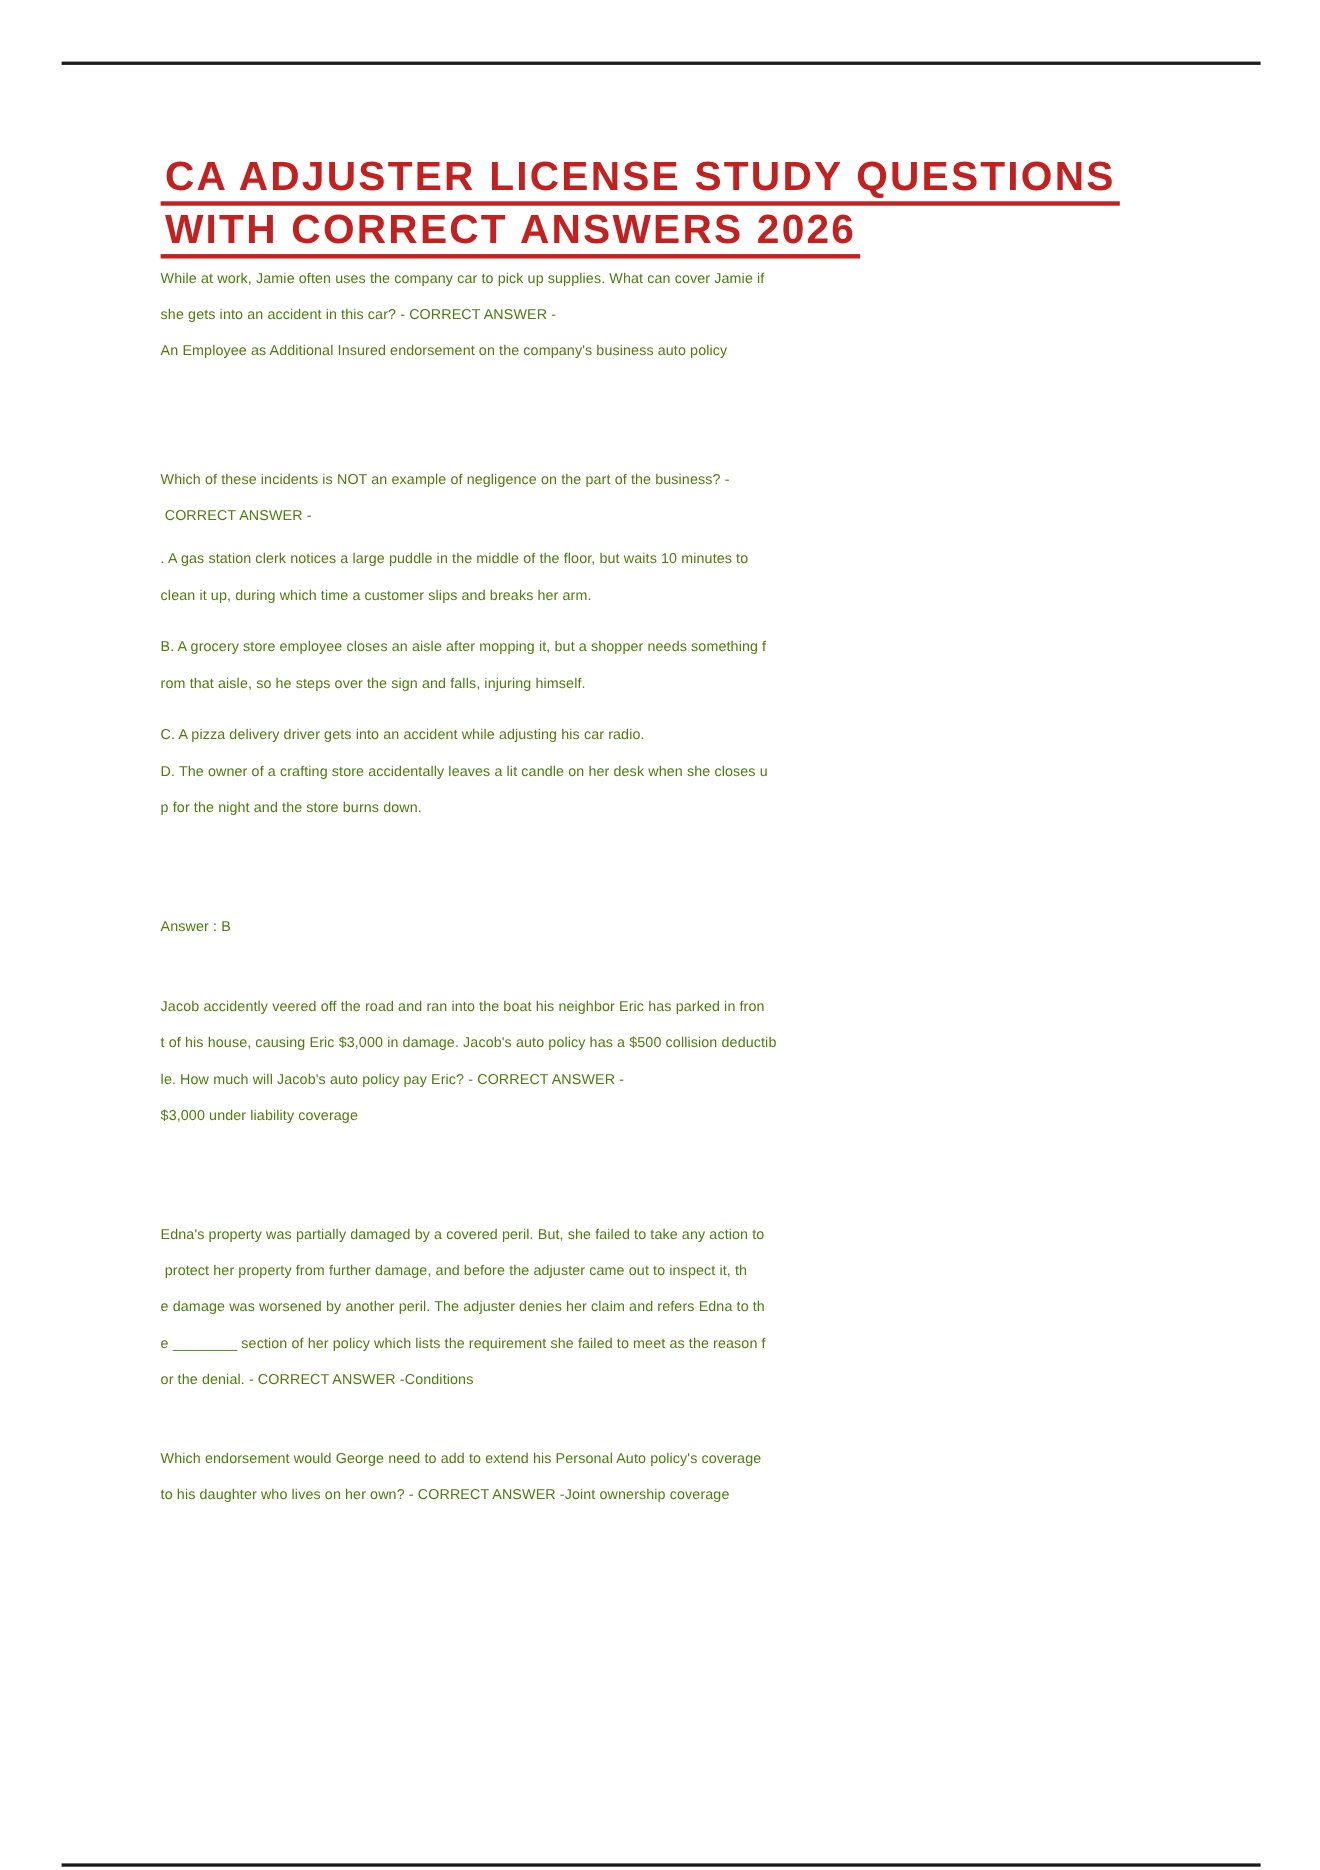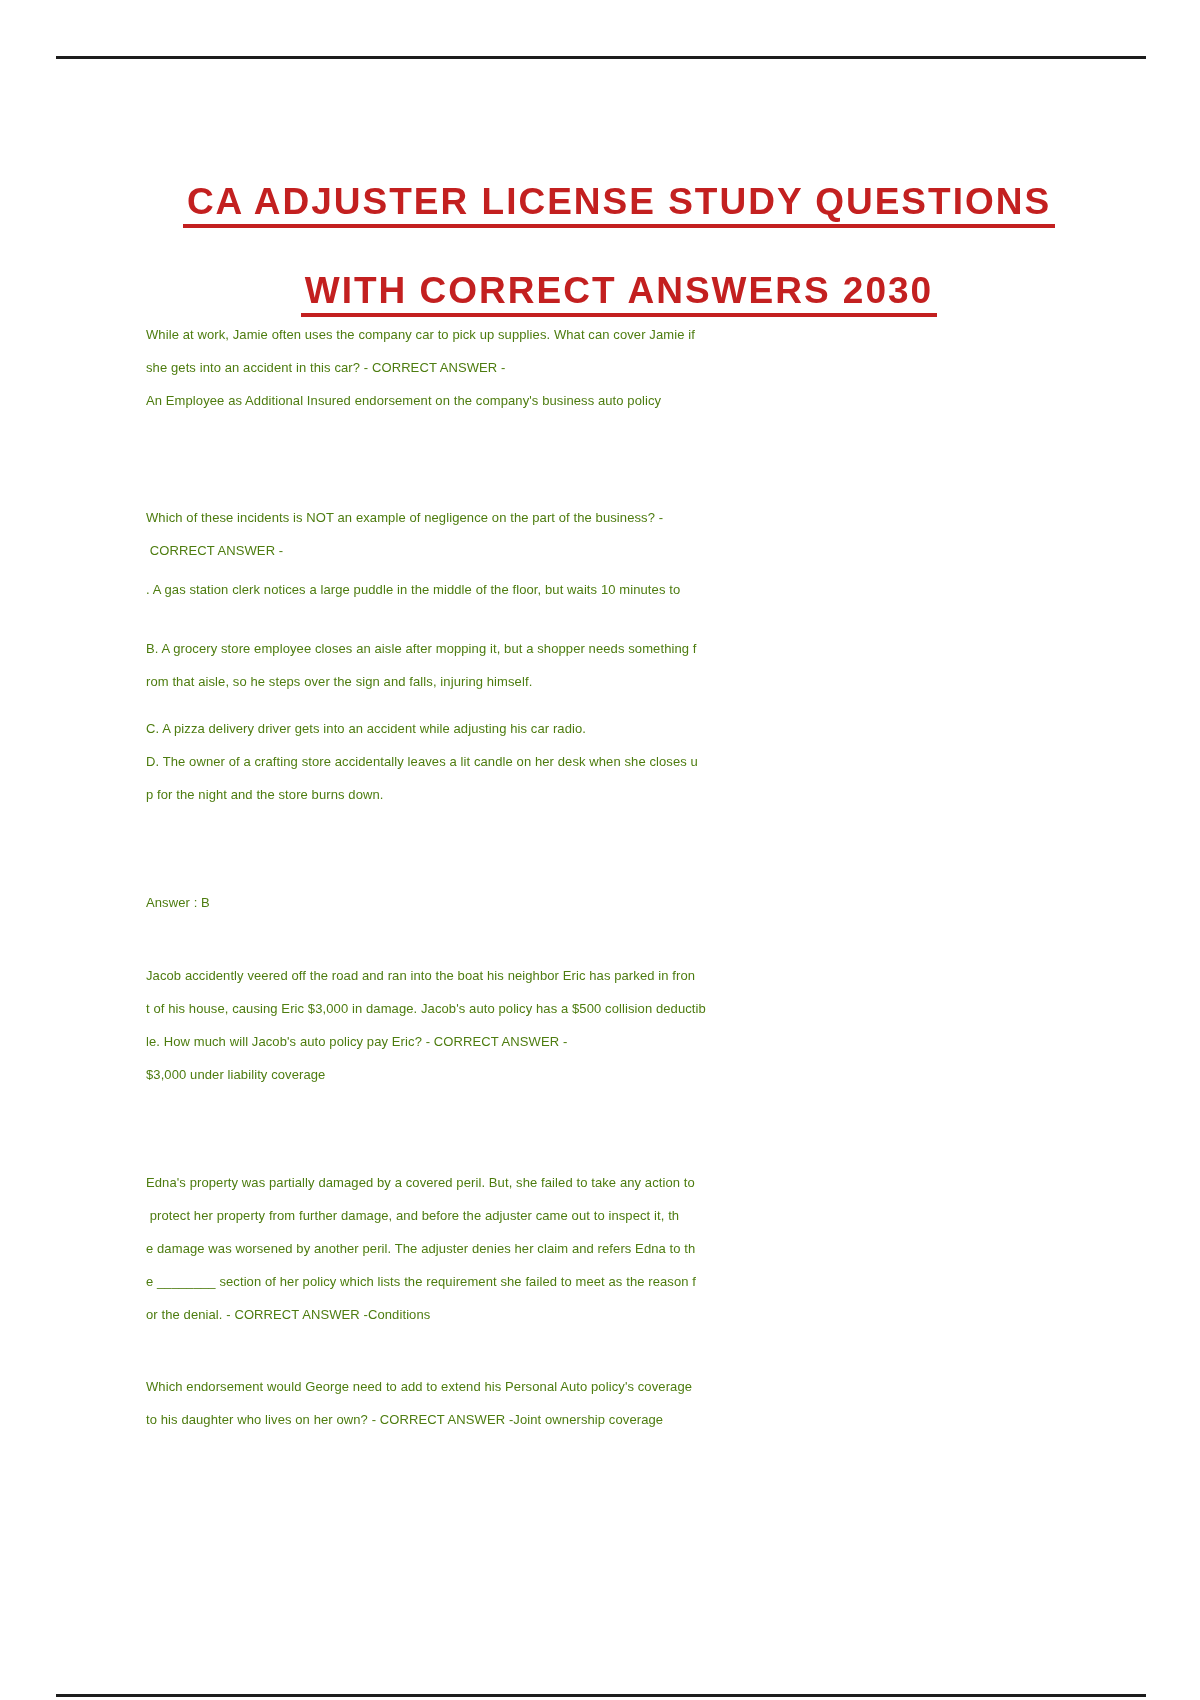--- a/index.html
+++ b/index.html
@@ -33,22 +33,21 @@
   }
 
   .title {
     margin: 0;
     padding: 0;
     text-align: center;
   }
   .title-line {
     height: 48px;
     line-height: 44px;
-    text-align: center;
-    margin-top: 41px;
+    text-align: left;
   }
   .title-text {
     display: inline-block;
     font-size: 37px;
     font-weight: bold;
     letter-spacing: 2px;
     color: #c32020;
     line-height: 40px;
     border-bottom: 4px solid #c32020;
     padding: 0 4px 2px 4px;
@@ -62,53 +61,54 @@
     font-size: 13px;
     line-height: 33px;
     height: 33px;
     color: #4d7c0f;
     white-space: pre-wrap;
     letter-spacing: 0.1px;
   }
 
   .mt-xl  { margin-top: 84px; }
   .mt-xs  { margin-top: 6px;  }
-  .mt-s1  { margin-top: 26px; }
+  .mt-s1  { margin-top: 14px; }
   .mt-s2  { margin-top: 14px; }
   .mt-s3  { }
   .mt-xl2 { margin-top: 75px; }
   .mt-xl3 { margin-top: 40px; }
   .mt-xl4 { margin-top: 39px; }
 </style>
 </head>
 <body>
 
 <div class="page">
   <div class="rule rule-top"></div>
 
   <div class="content">
 
     <h1 class="title">
       <div class="title-line"><span class="title-text">CA ADJUSTER LICENSE STUDY QUESTIONS</span></div>
-      <div class="title-line"><span class="title-text">WITH CORRECT ANSWERS 2030</span></div>
+      <div class="title-line"><span class="title-text">WITH CORRECT ANSWERS 2026</span></div>
     </h1>
 
     <div class="block">
       <div class="line">While at work, Jamie often uses the company car to pick up supplies. What can cover Jamie if</div>
       <div class="line">she gets into an accident in this car? - CORRECT ANSWER -</div>
       <div class="line">An Employee as Additional Insured endorsement on the company's business auto policy</div>
     </div>
 
     <div class="block mt-xl">
       <div class="line">Which of these incidents is NOT an example of negligence on the part of the business? -</div>
       <div class="line"> CORRECT ANSWER -</div>
     </div>
 
     <div class="block mt-xs">
       <div class="line">. A gas station clerk notices a large puddle in the middle of the floor, but waits 10 minutes to</div>
+      <div class="line">clean it up, during which time a customer slips and breaks her arm.</div>
     </div>
 
     <div class="block mt-s1">
       <div class="line">B. A grocery store employee closes an aisle after mopping it, but a shopper needs something f</div>
       <div class="line">rom that aisle, so he steps over the sign and falls, injuring himself.</div>
     </div>
 
     <div class="block mt-s2">
       <div class="line">C. A pizza delivery driver gets into an accident while adjusting his car radio.</div>
     </div>

